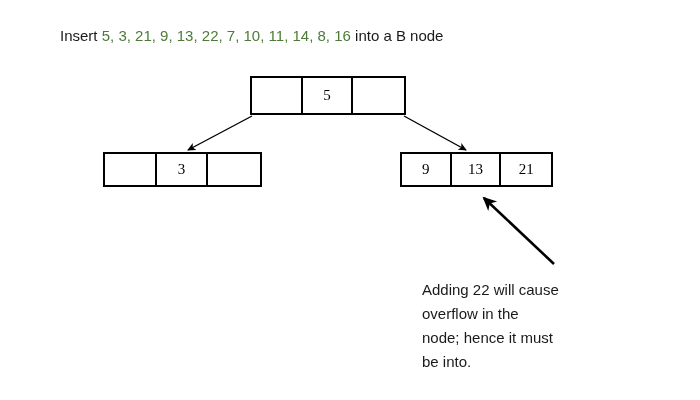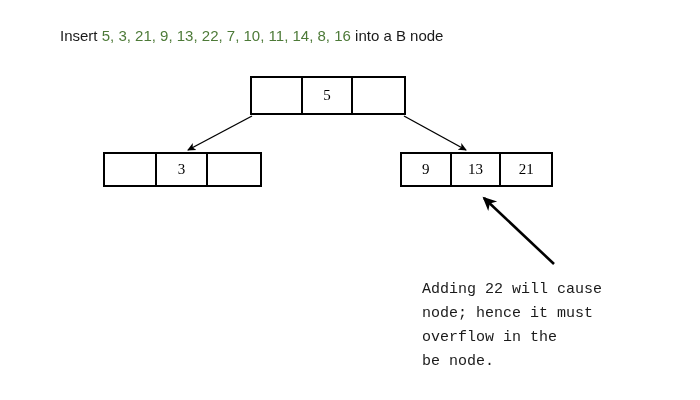--- a/index.html
+++ b/index.html
@@ -97,21 +97,20 @@
     left: 422px;
     top: 278px;
     width: 240px;
     font-size: 15px;
     line-height: 24px;
     color: #1a1a1a;
   }
   #callout-text .line {
     display: block;
     white-space: nowrap;
-    font-family: Liberation Mono, monospace;
   }
 </style>
 </head>
 <body>
 
 <div id="canvas">
 
   <div id="title-line">
     <span>Insert</span>
     <span class="seq">
@@ -150,18 +149,18 @@
   </div>
 
   <div class="node" id="node-right">
     <div class="cell">9</div>
     <div class="cell">13</div>
     <div class="cell">21</div>
   </div>
 
   <div id="callout-text">
     <span class="line">Adding 22 will cause</span>
+    <span class="line">overflow in the</span>
     <span class="line">node; hence it must</span>
-    <span class="line">overflow in the</span>
-    <span class="line">be node.</span>
+    <span class="line">be into.</span>
   </div>
 
 </div>
 
 </body></html>

